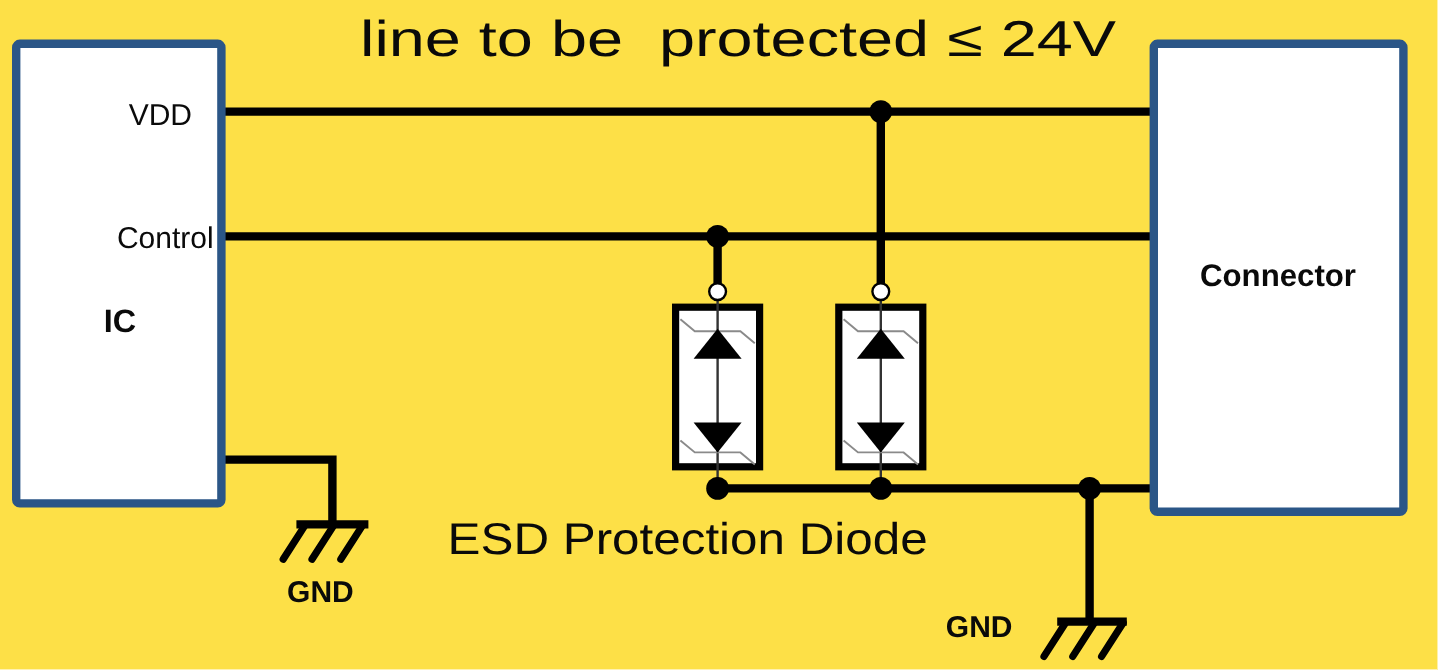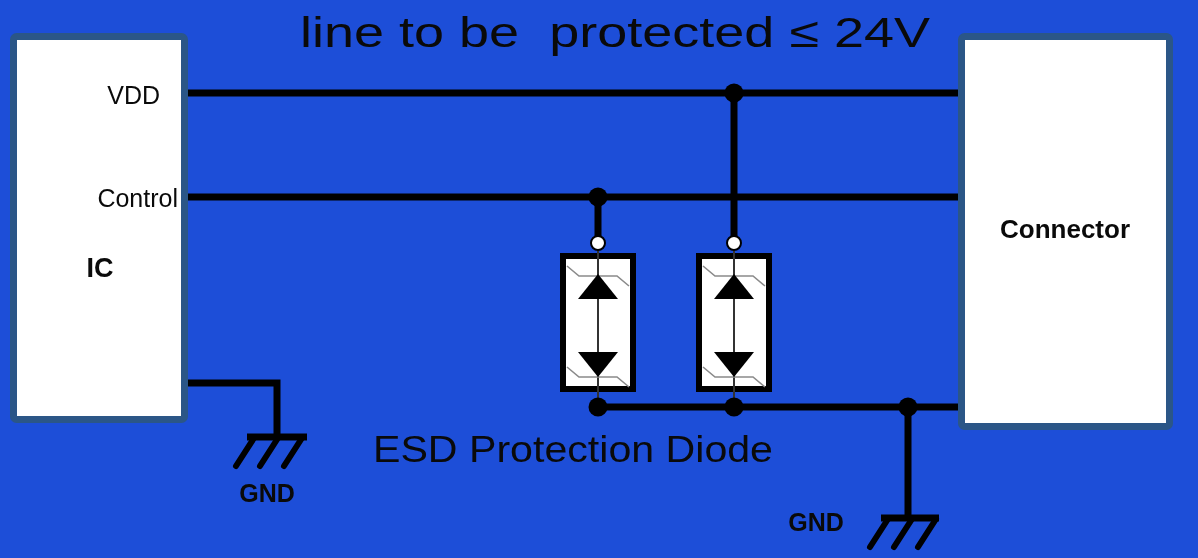--- a/index.html
+++ b/index.html
@@ -5,21 +5,21 @@
   html, body {
     margin: 0;
     padding: 0;
     background: #ffffff;
     font-family: "Liberation Sans", sans-serif;
   }
   .stage {
     position: relative;
     width: 1198px;
     height: 558px;
-    background: #1d4ed8;
+    background: #fde047;
     overflow: hidden;
   }
   svg text {
     fill: #0a0a0a;
     font-family: "Liberation Sans", "DejaVu Sans", sans-serif;
   }
   .t-title   { font-size: 42px; white-space: pre; }
   .t-pin     { font-size: 25px; }
   .t-block   { font-size: 27px; font-weight: bold; }
   .t-conn    { font-size: 26px; font-weight: bold; }

